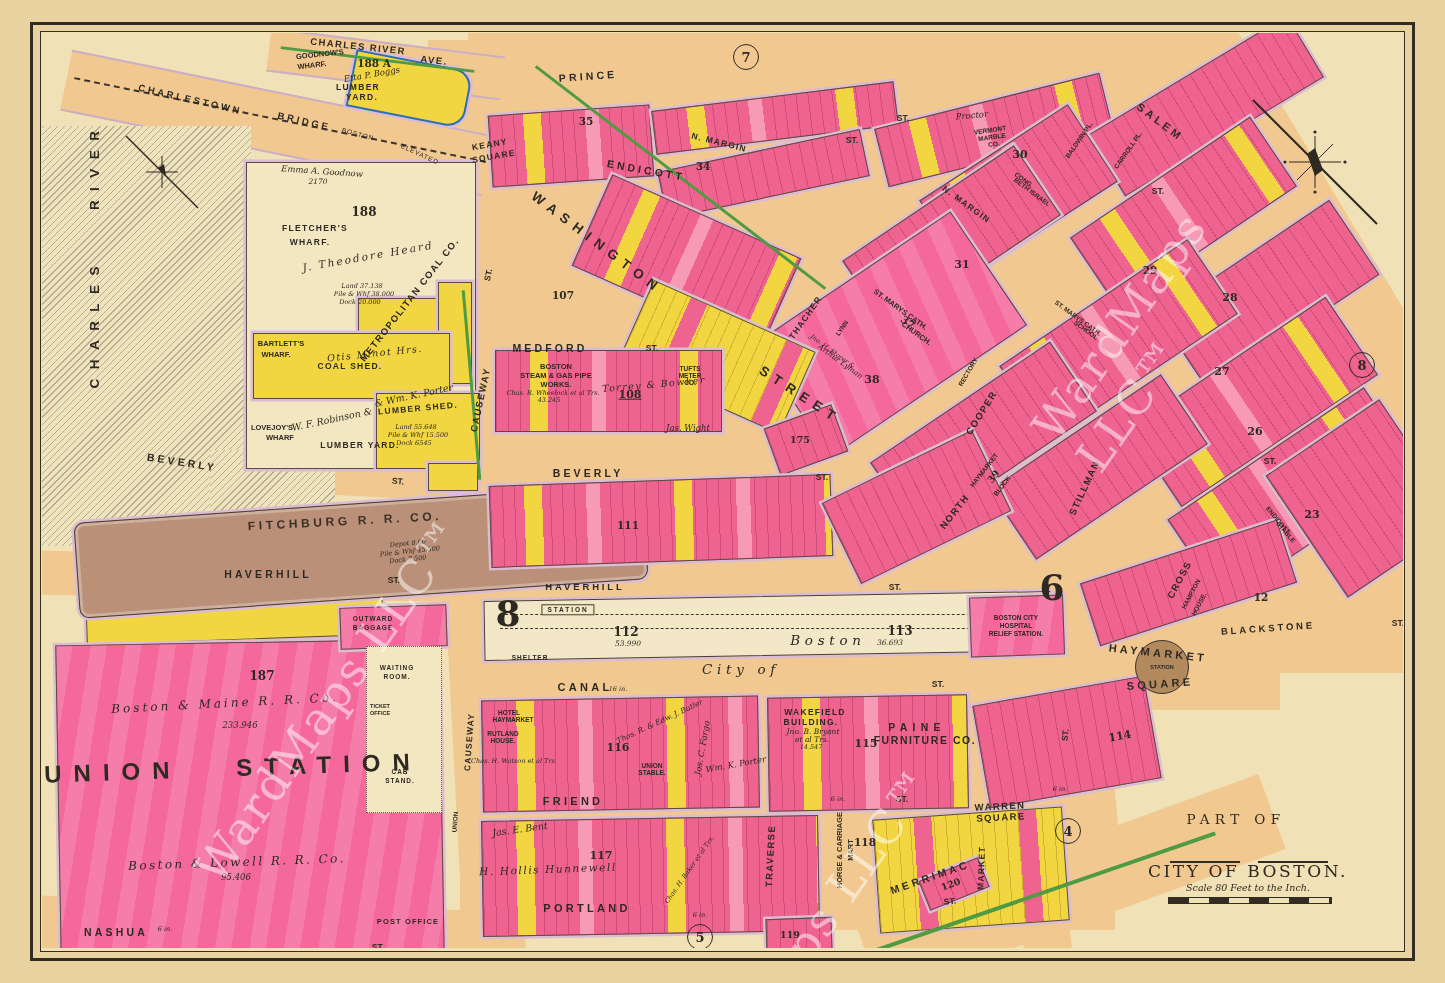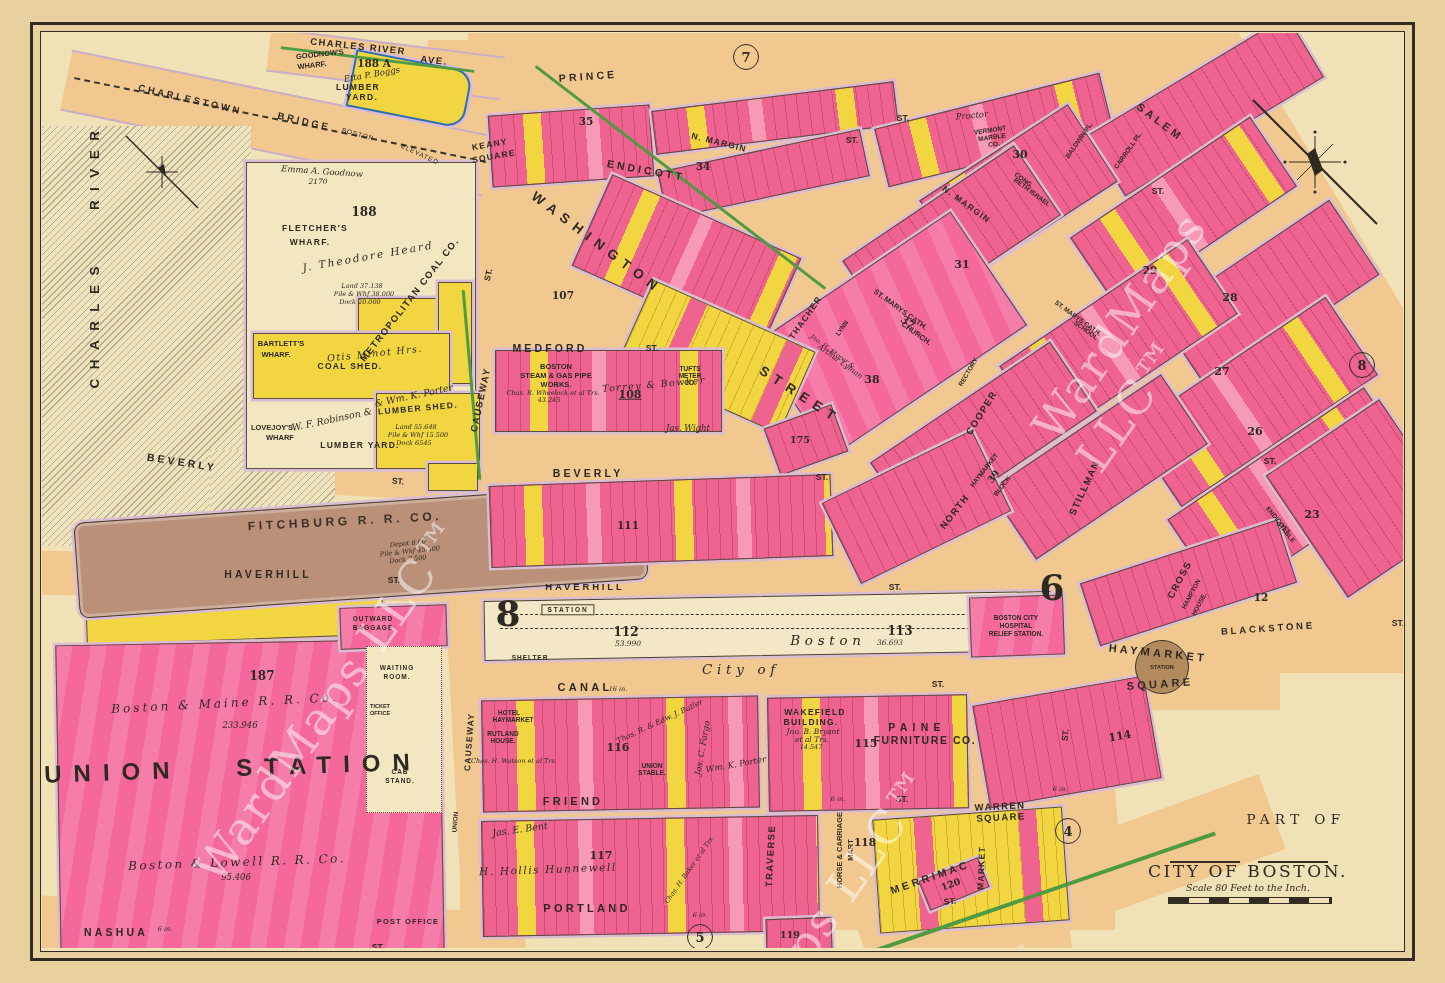--- a/index.html
+++ b/index.html
@@ -374,21 +374,21 @@
     <div class="lbl it f6" style="left:700px;top:916px;">6 in.</div>
     <div class="lbl it f6" style="left:838px;top:800px;">6 in.</div>
     <div class="lbl it f6" style="left:1060px;top:790px;">6 in.</div>
     <div class="lbl it f6" style="left:618px;top:690px;">16 in.</div>
 
     <div class="circ" style="left:746px;top:57px;">7</div>
     <div class="circ" style="left:1362px;top:365px;">8</div>
     <div class="circ" style="left:1068px;top:831px;">4</div>
     <div class="circ" style="left:700px;top:937px;">5</div>
 
-    <div class="lbl ser f13" style="left:1296px;top:820px;letter-spacing:.4em;">PART OF</div>
+    <div class="lbl ser f13" style="left:1236px;top:820px;letter-spacing:.4em;">PART OF</div>
     <div class="orn" style="left:1170px;top:861px;width:70px;"></div>
     <div class="orn" style="left:1258px;top:861px;width:70px;"></div>
     <div class="lbl ser f17 ls1" style="left:1248px;top:872px;">CITY OF BOSTON.</div>
     <div class="lbl ser it f9" style="left:1248px;top:888px;">Scale 80 Feet to the Inch.</div>
     <div class="scalebar"></div>
 
   </div>
     </div>
 </div>
 

